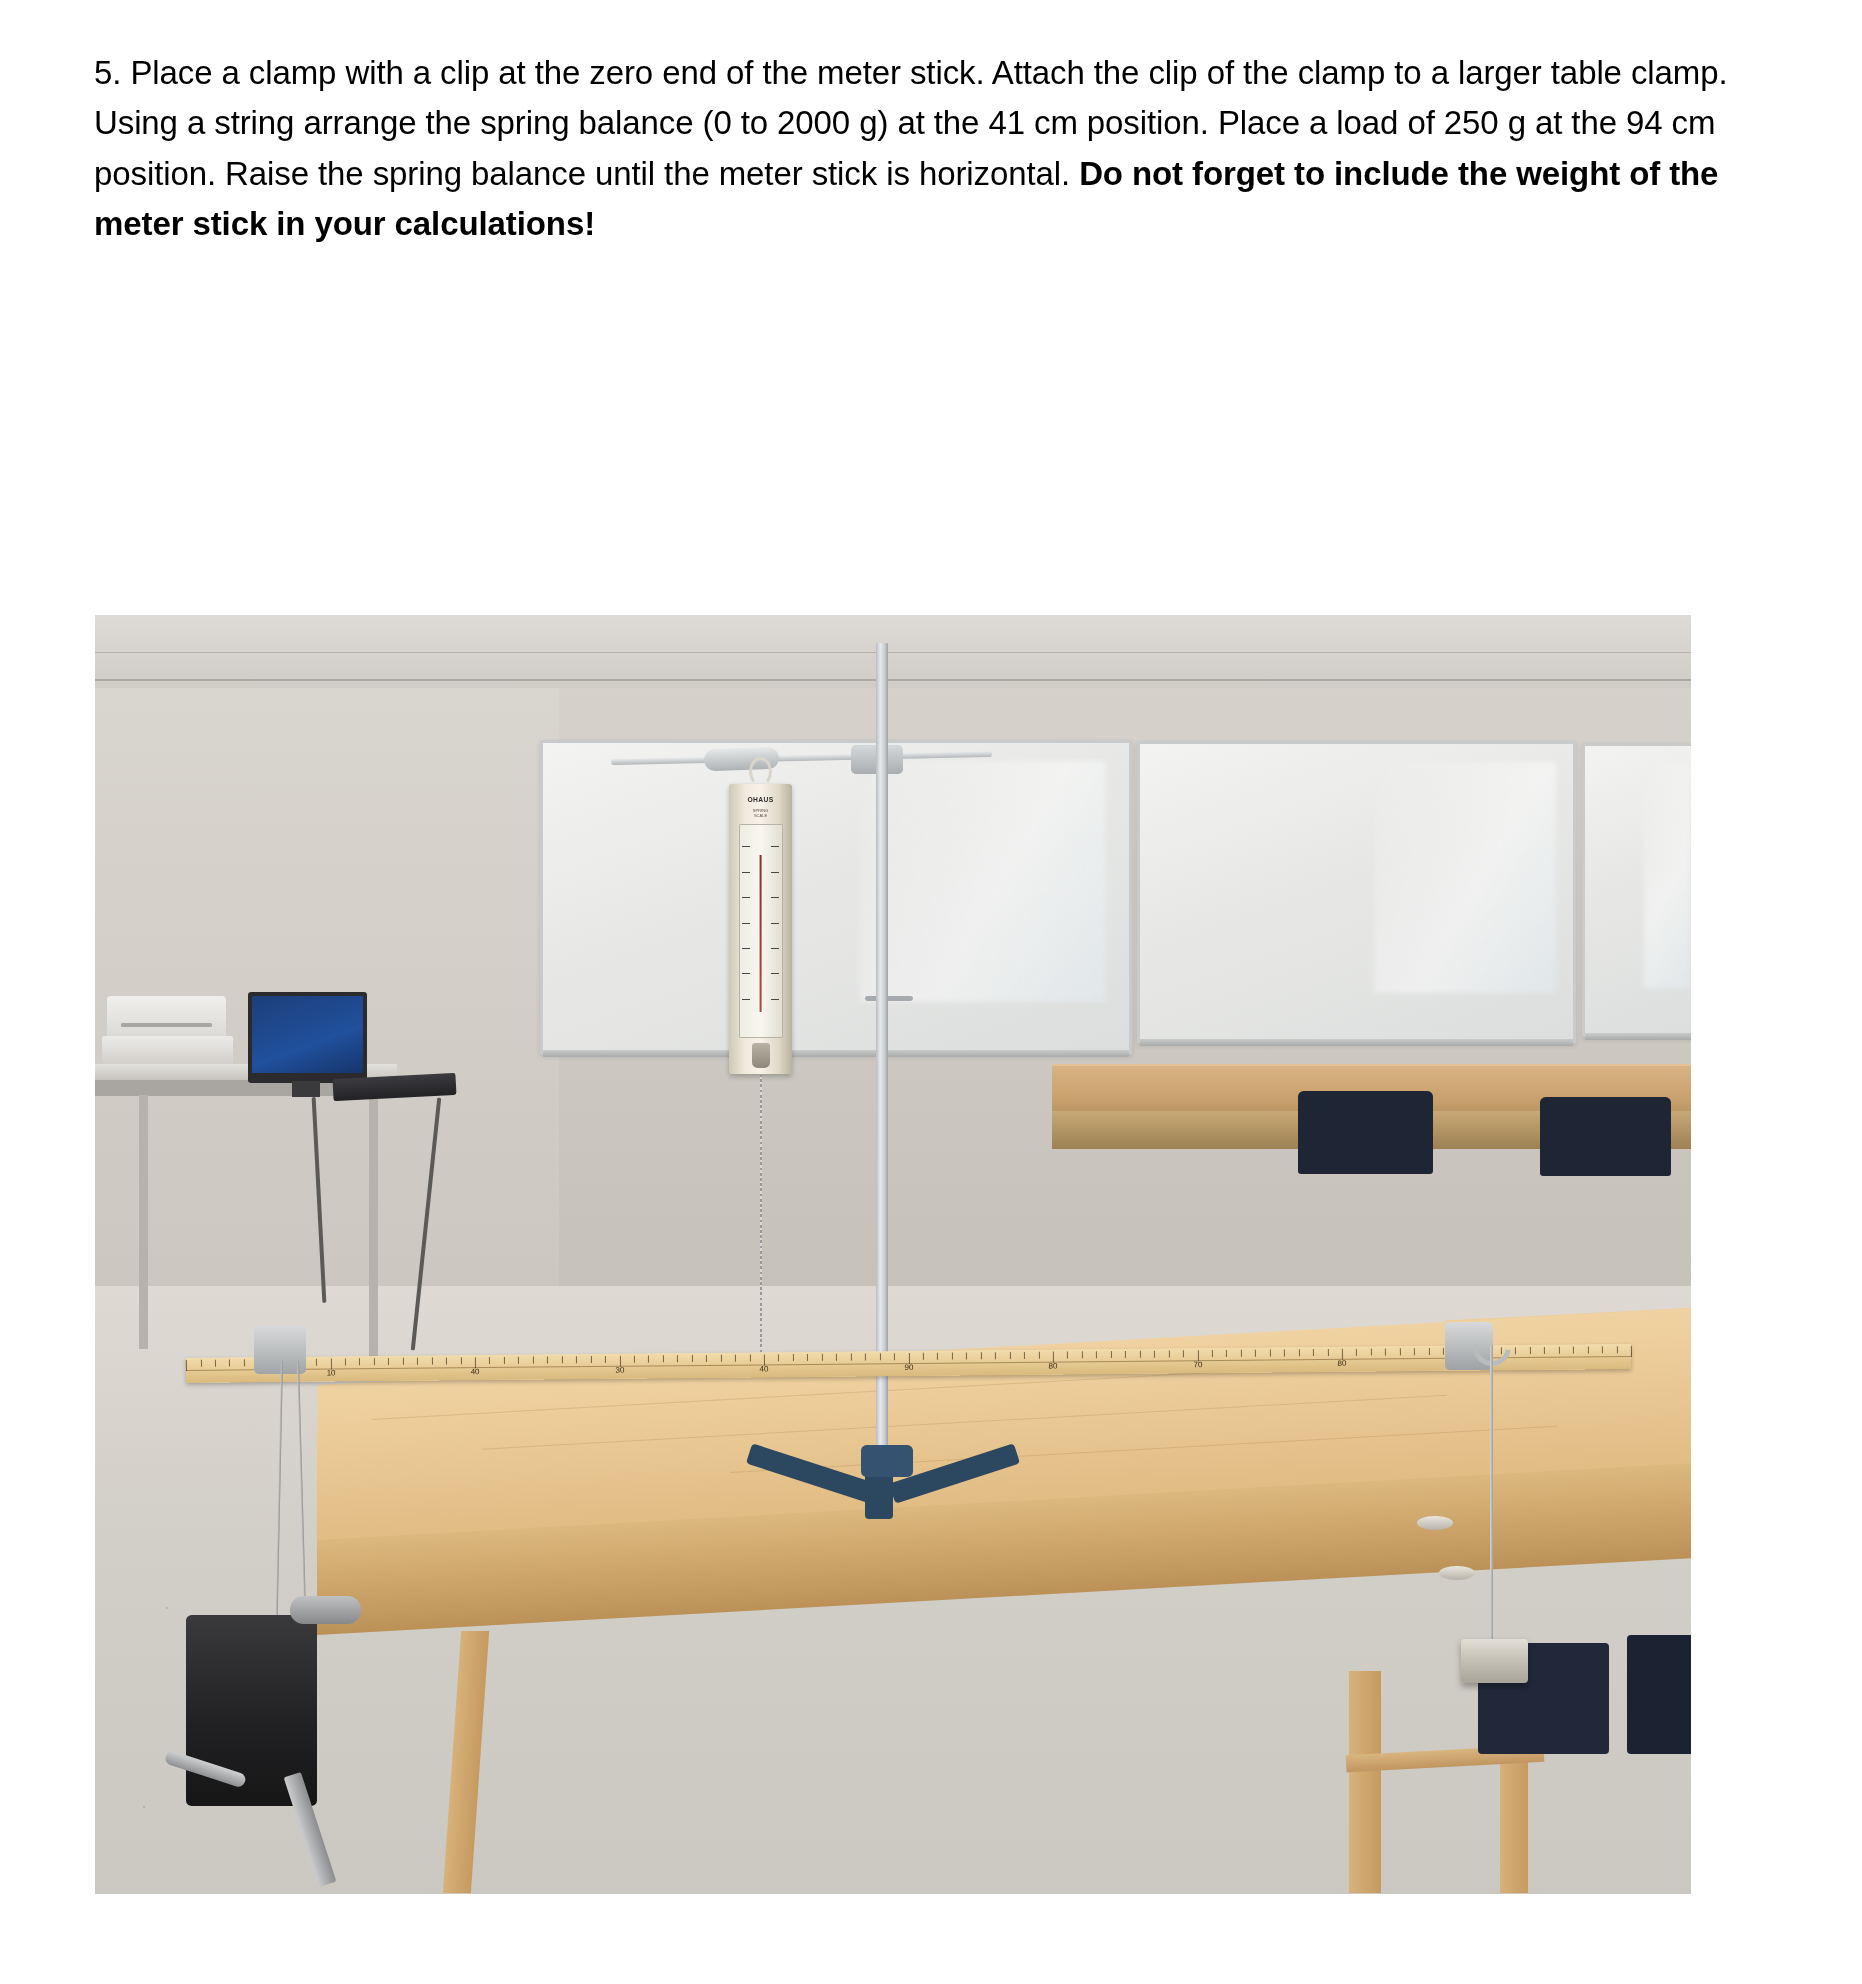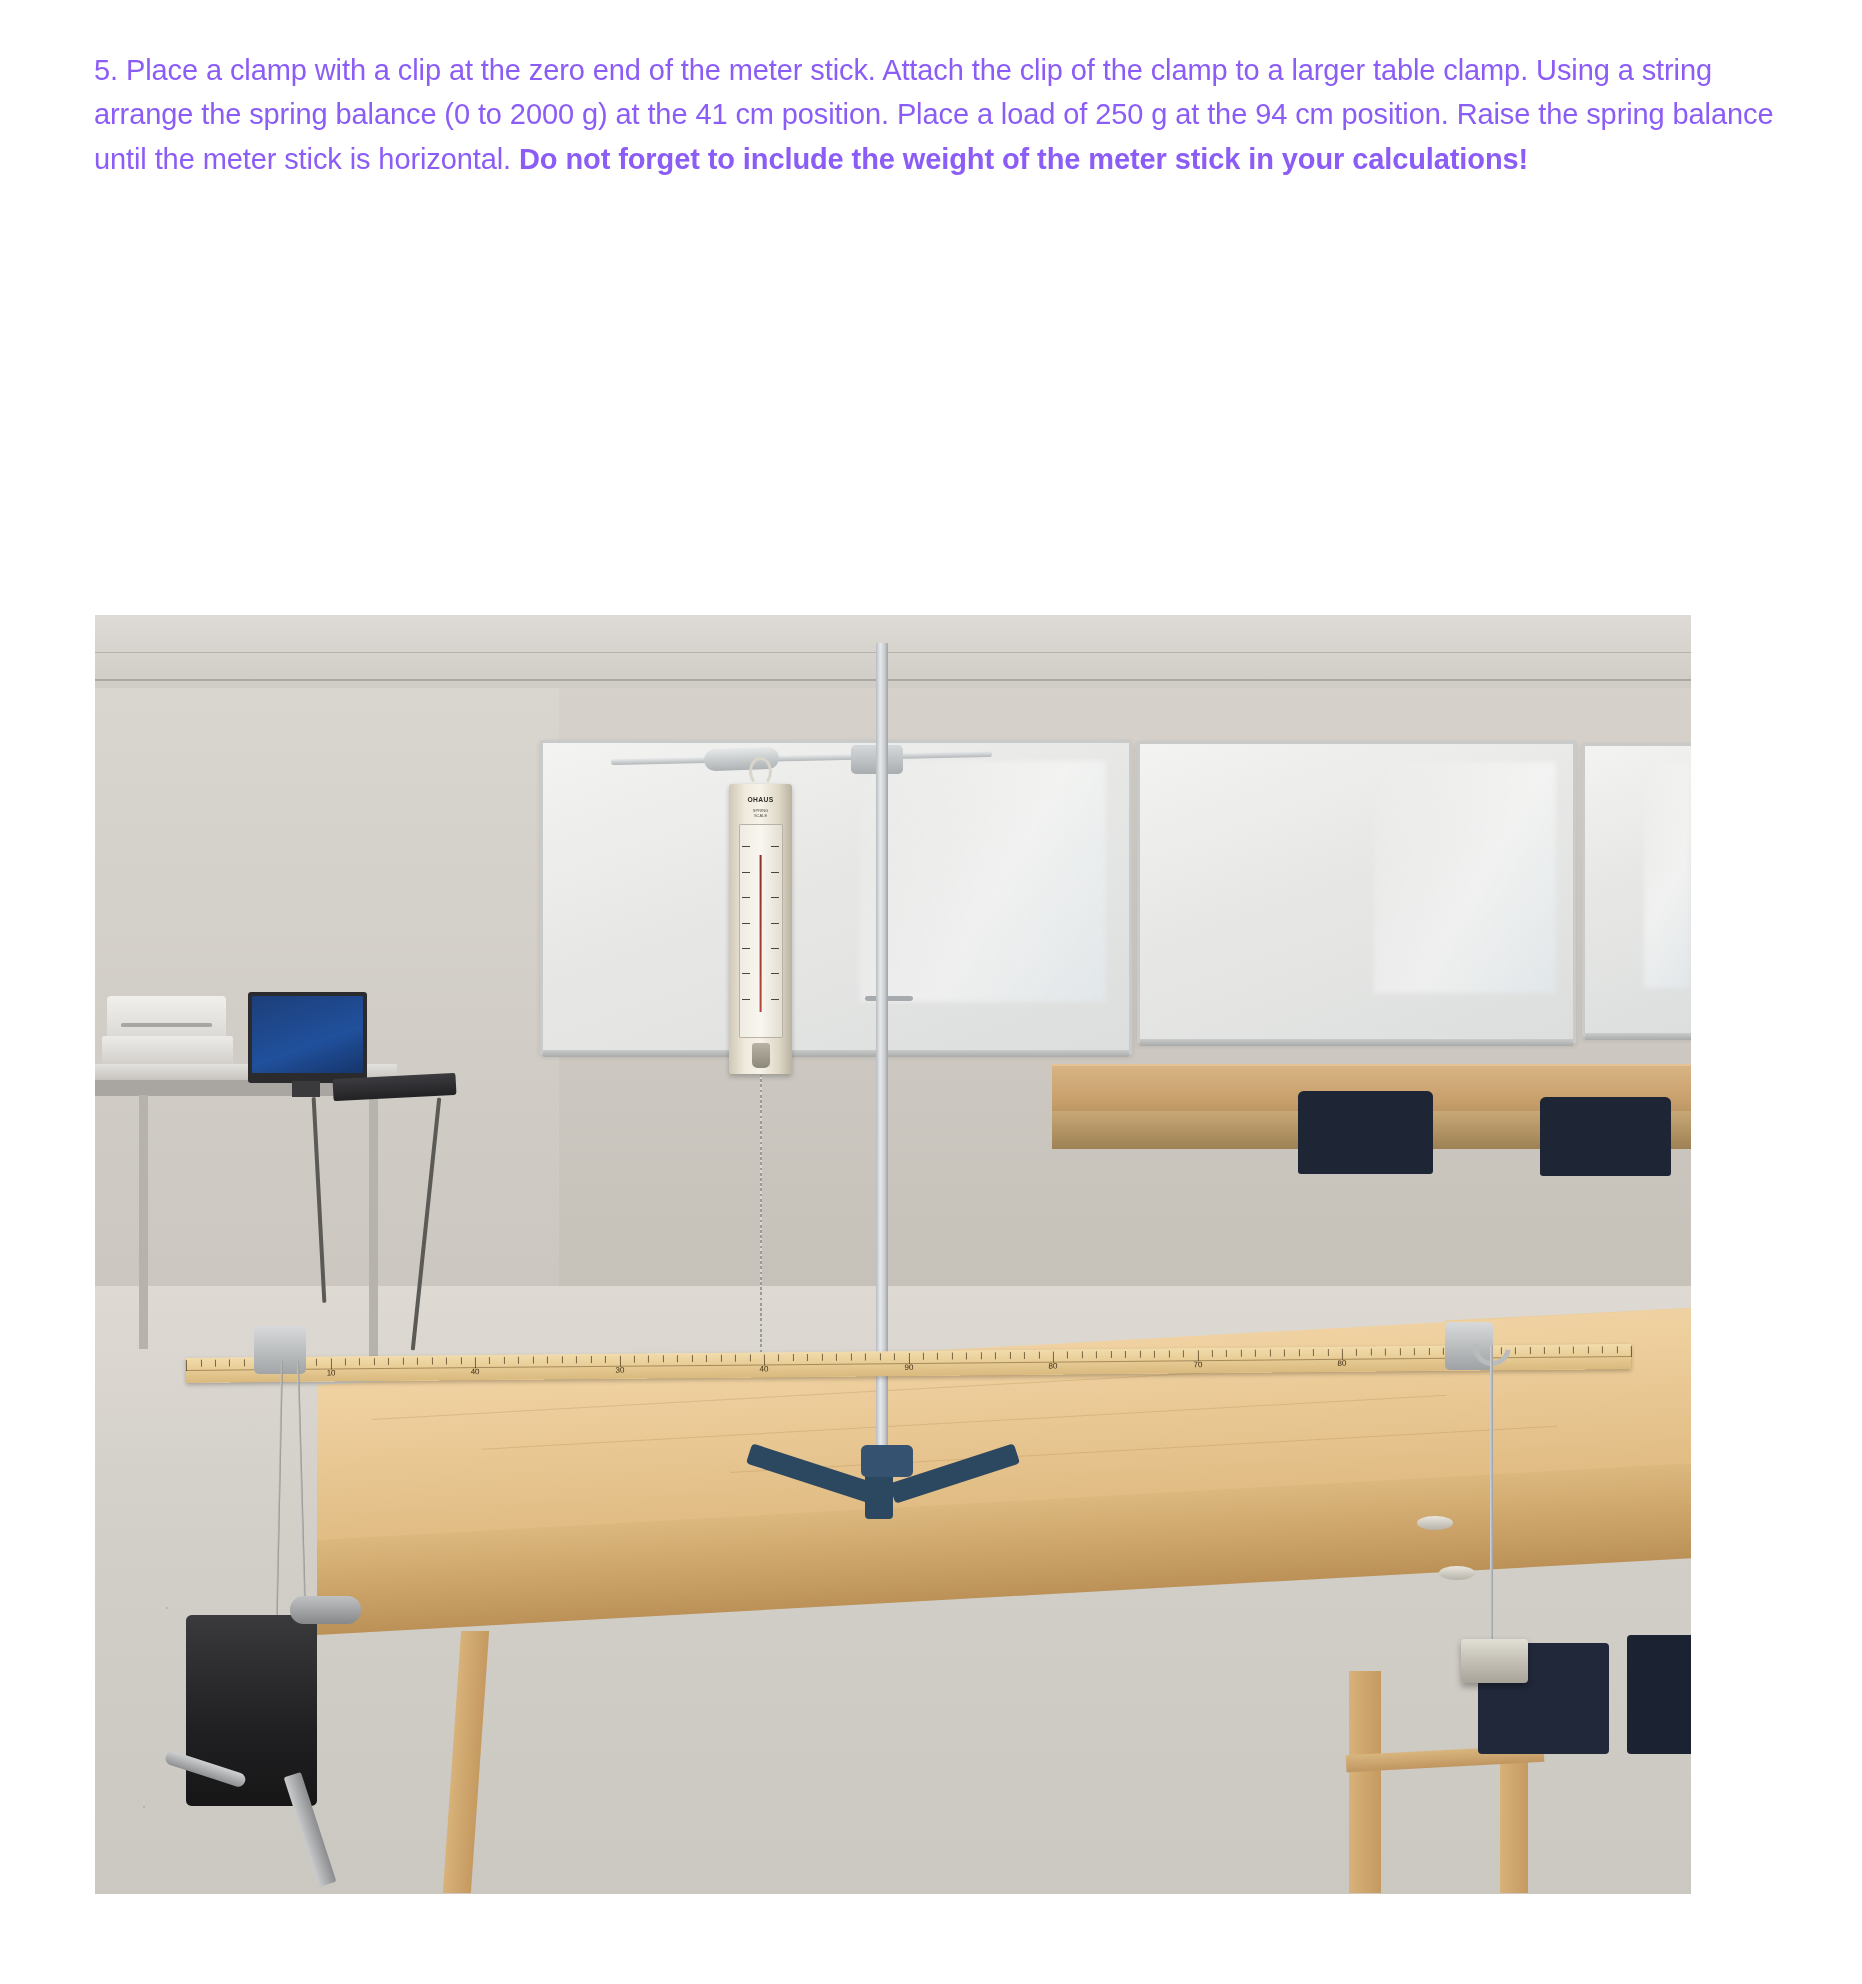--- a/index.html
+++ b/index.html
@@ -18,24 +18,24 @@
     background: #ffffff;
     overflow: hidden;
   }
   .doc-body {
     position: absolute;
     left: 94px;
     top: 48px;
     width: 1687px;
   }
   .para {
-    font-size: 29px;
+    font-size: 33px;
     line-height: 1.53;
     letter-spacing: -0.1px;
-    color: #8b5cf6;
+    color: #000000;
     margin: 0 0 0 0;
   }
   .para.second {
     margin-top: 12px;
   }
   .bold {
     font-weight: bold;
   }
   
   .photo-wrap {

